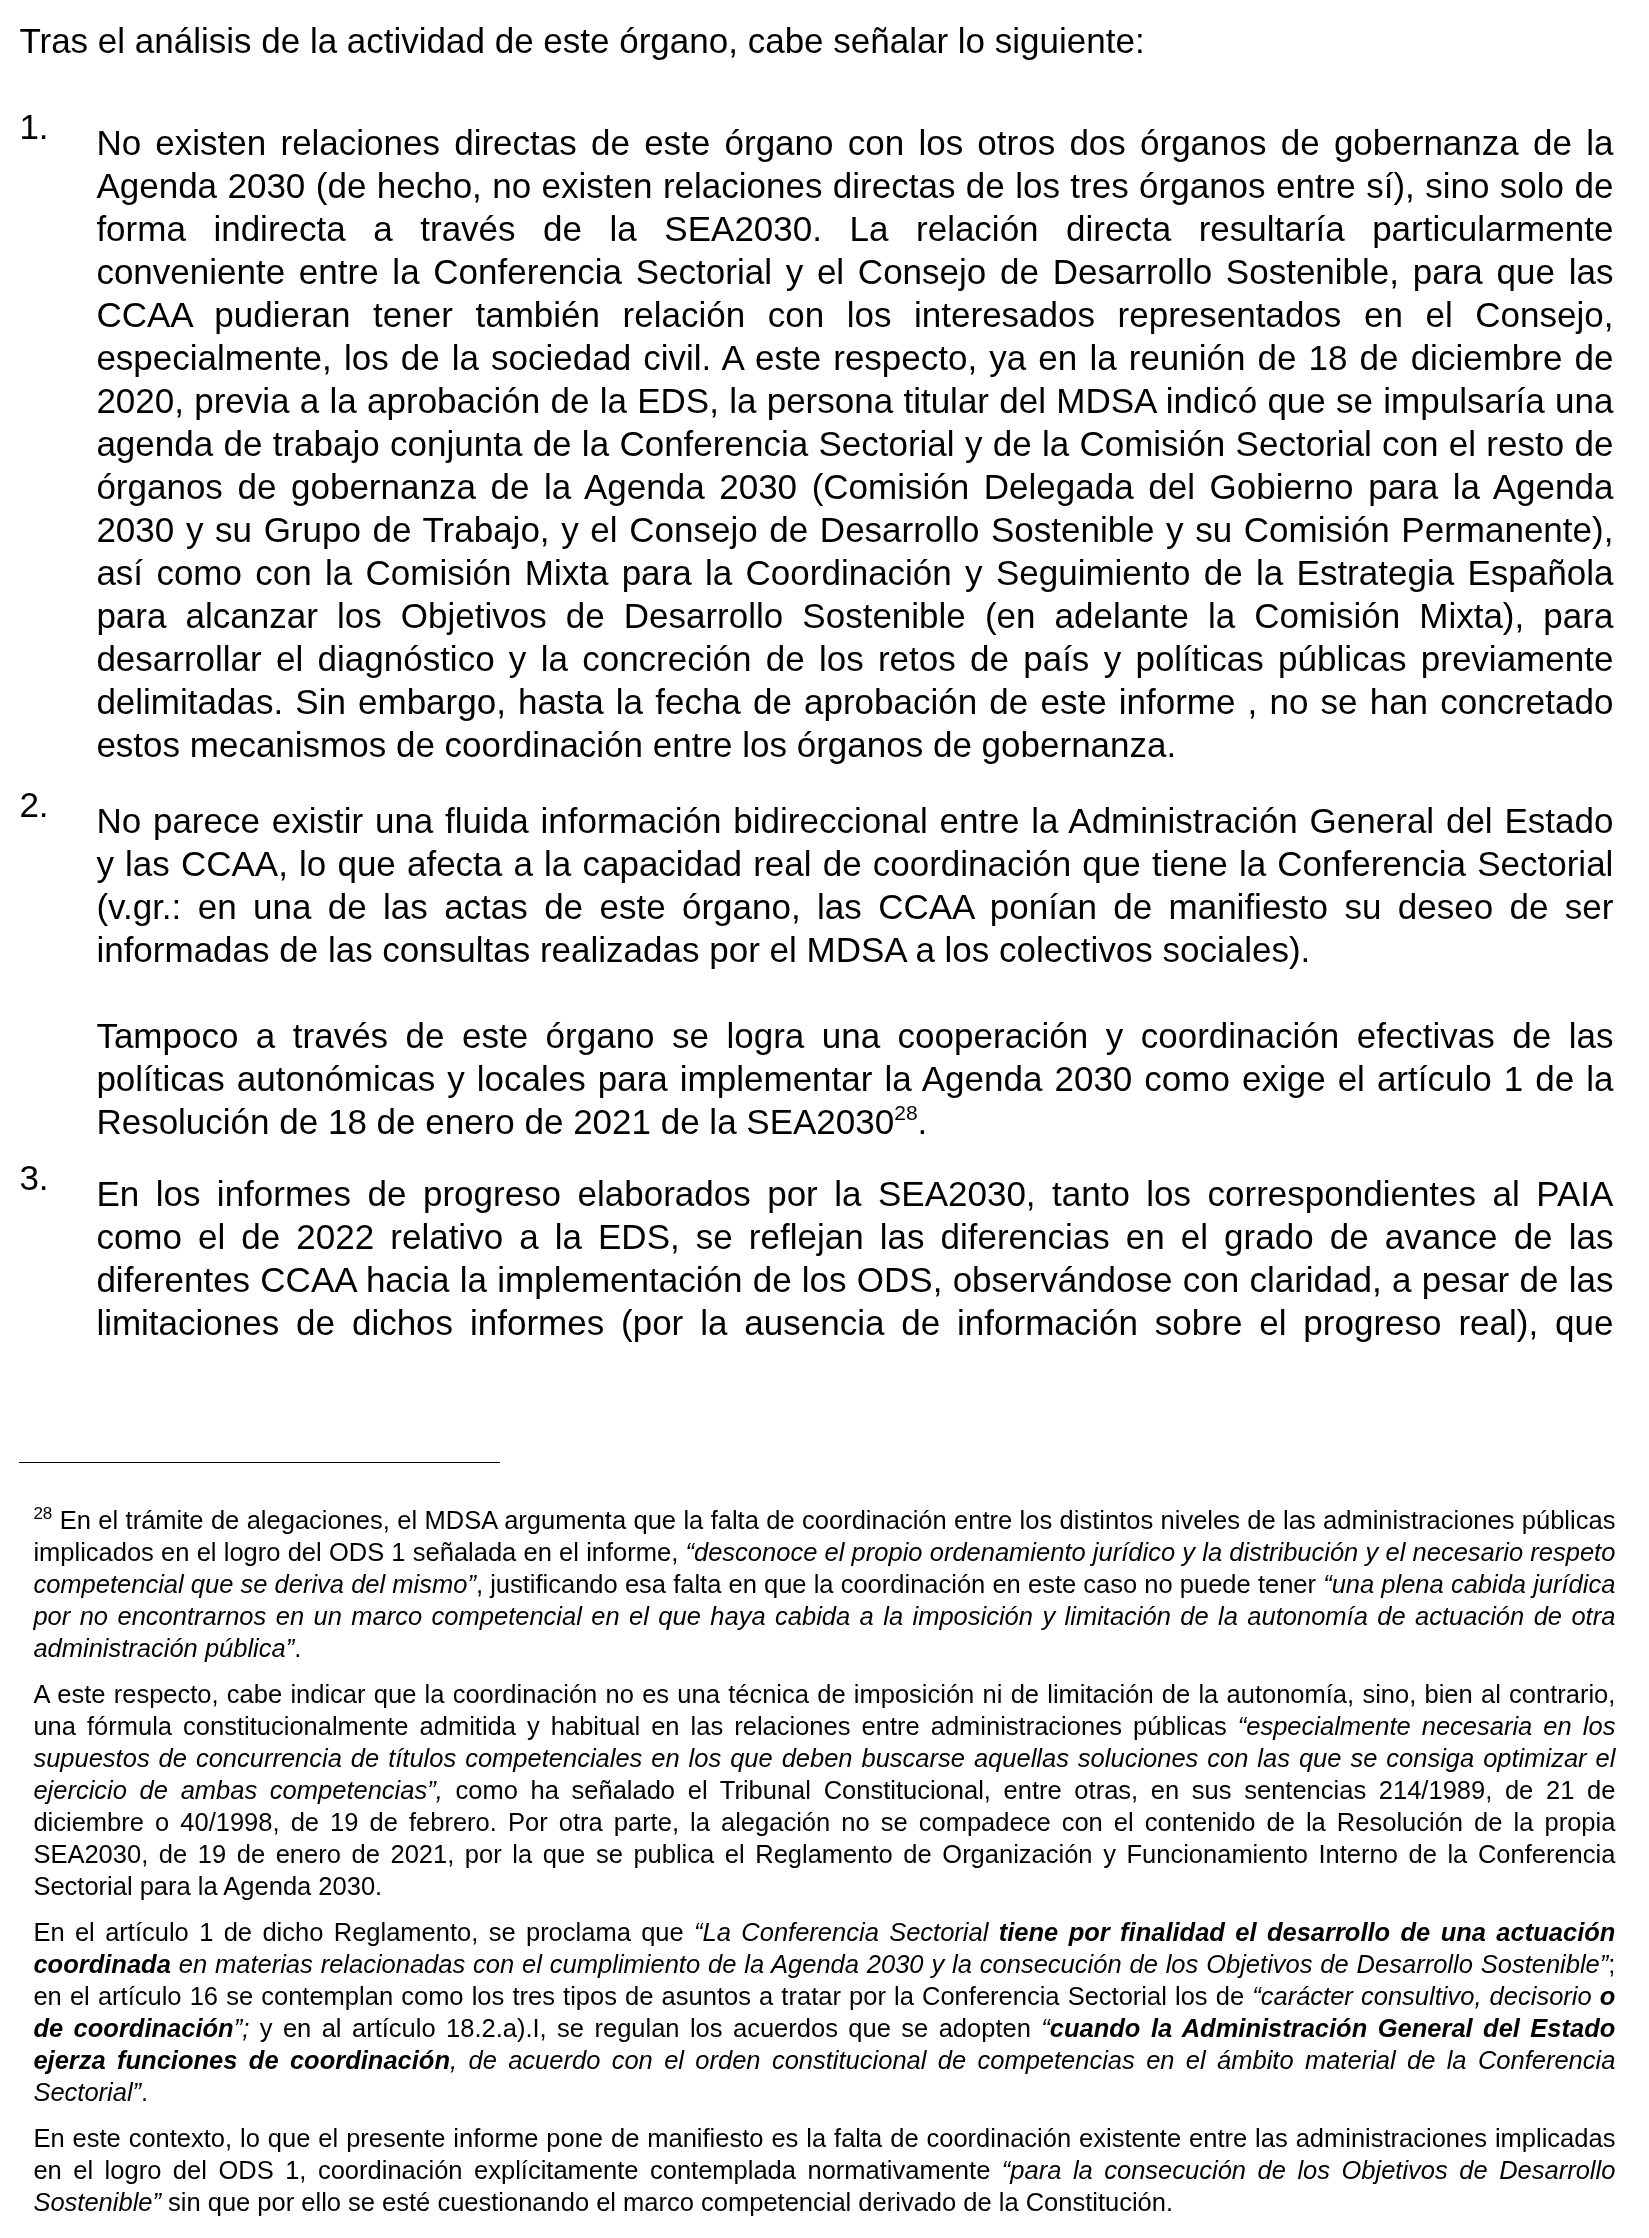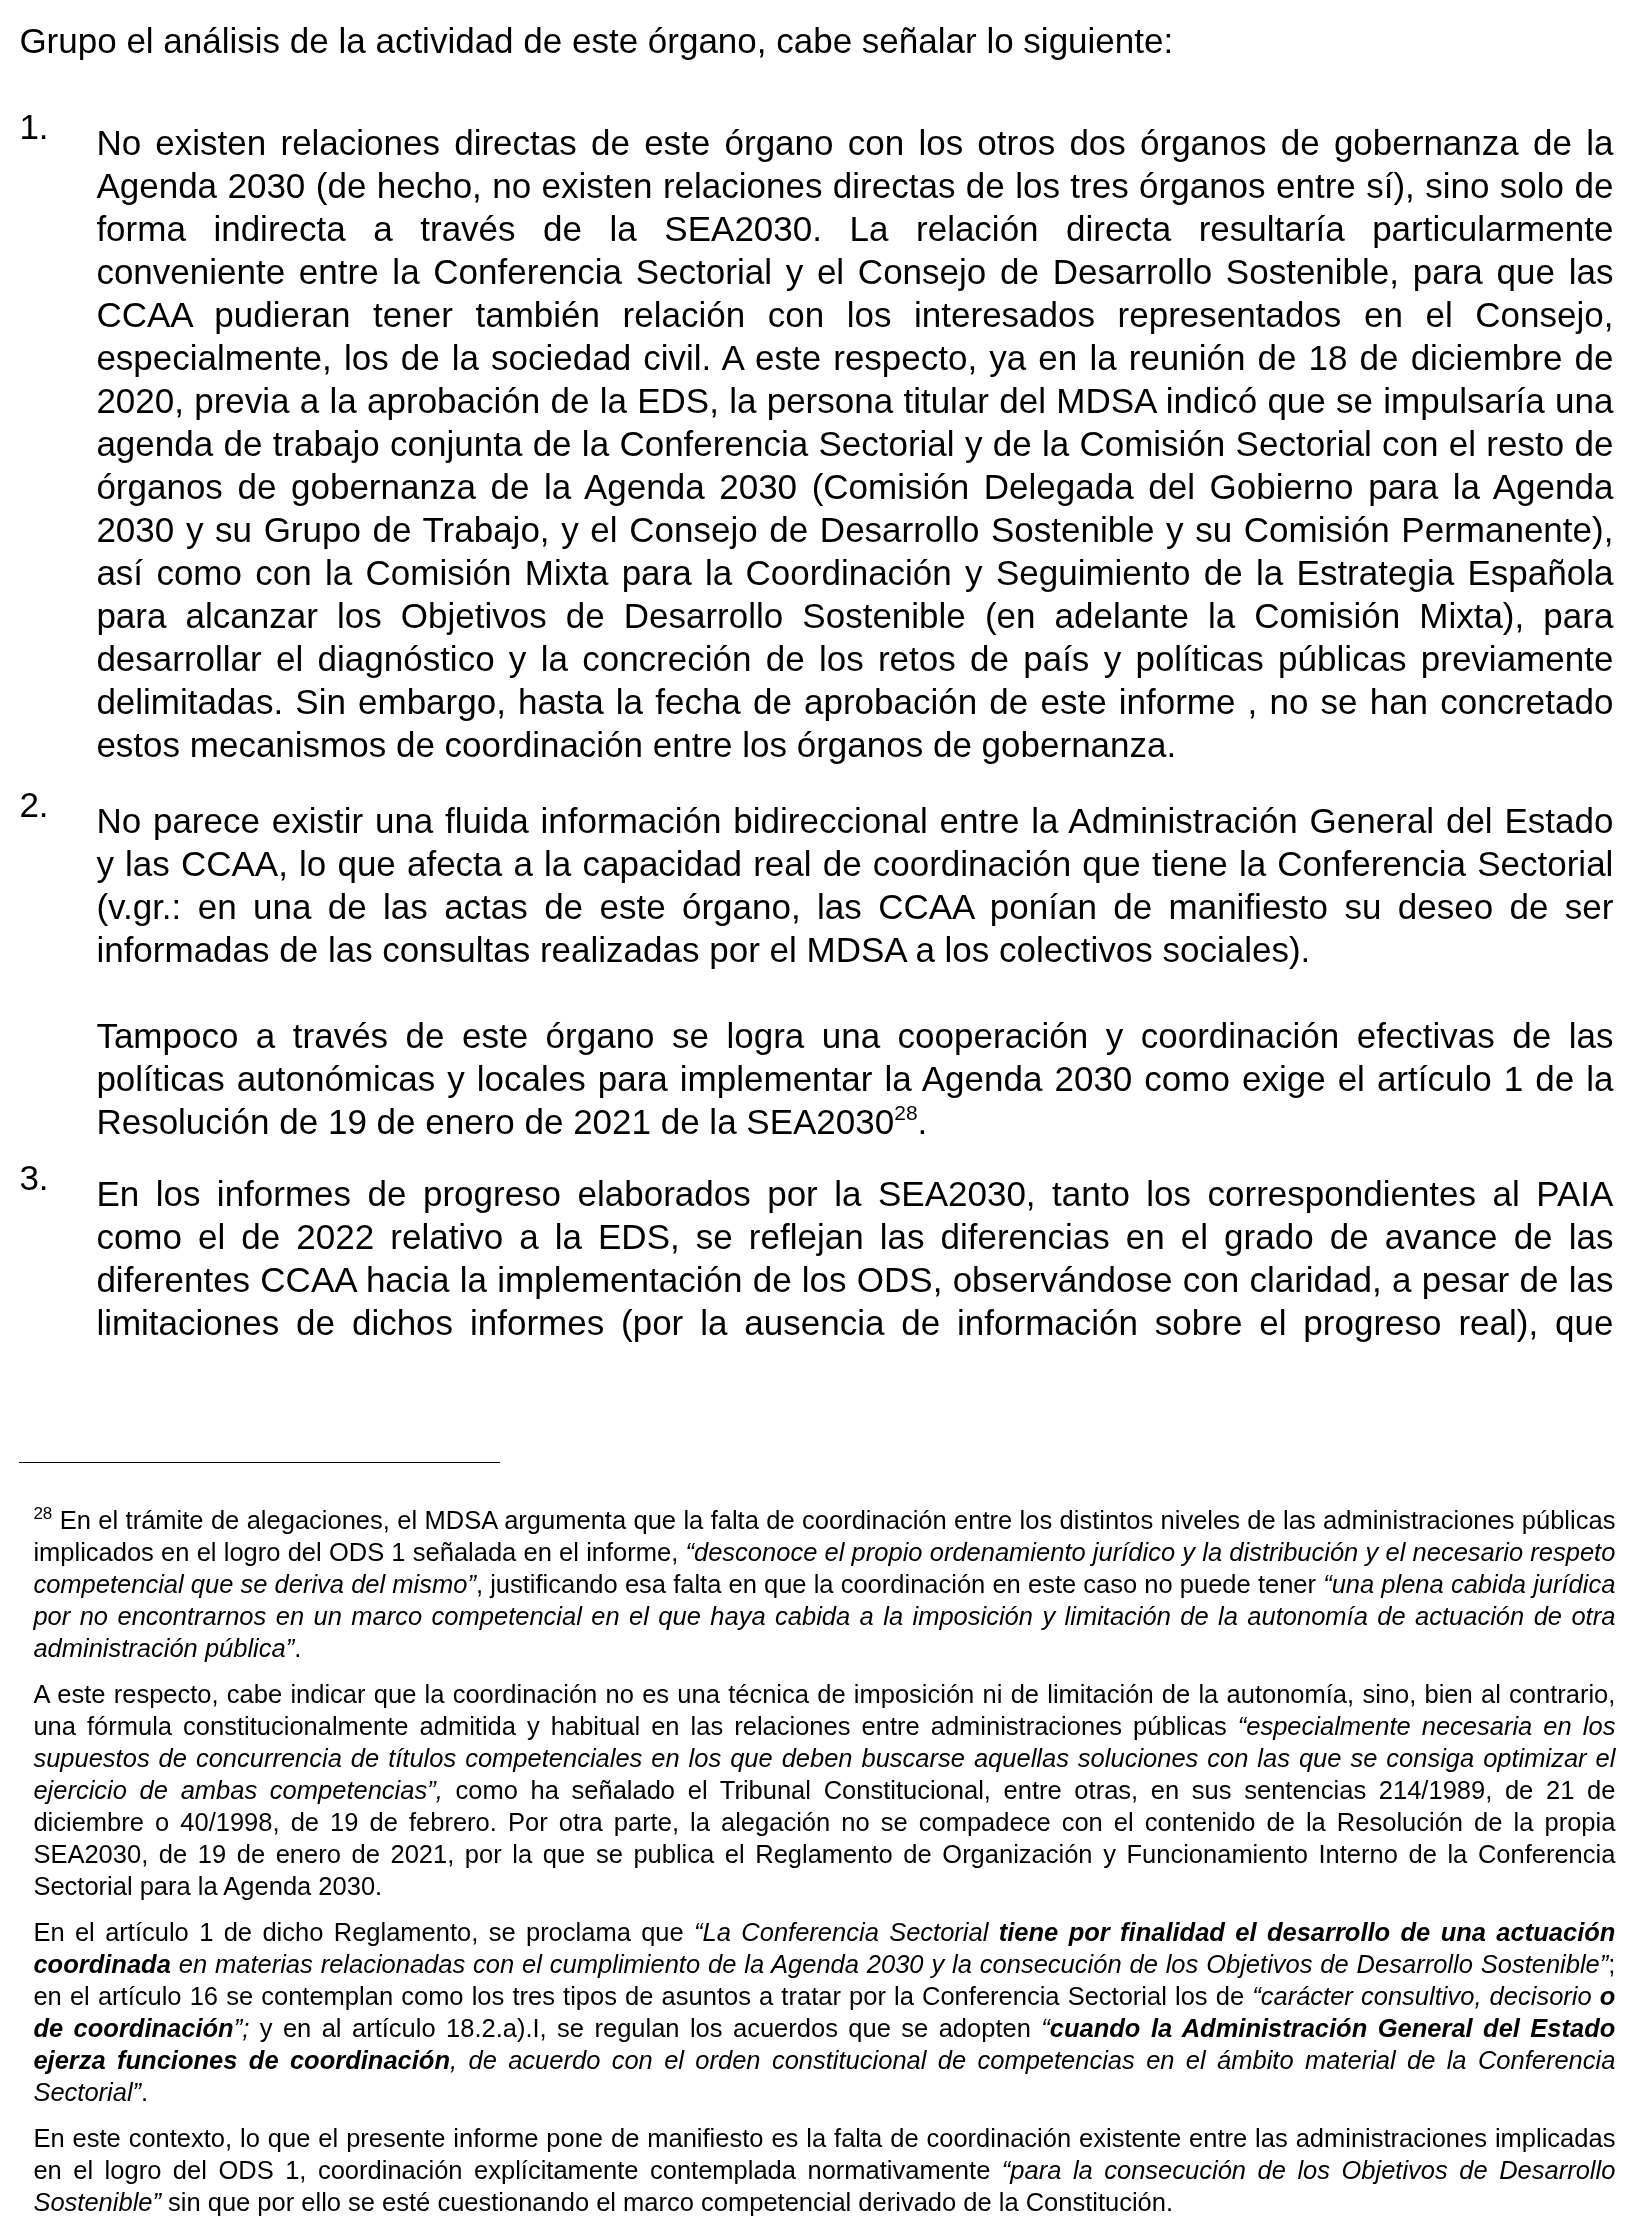--- a/index.html
+++ b/index.html
@@ -66,34 +66,34 @@
   .footnote p { margin: 14px; }
   .footnote sup.fnmark { font-size: 17px; line-height: 0; vertical-align: 9.7px; }
   .footnote i { font-style: italic; }
   .footnote b { font-weight: bold; }
 </style>
 </head>
 <body>
 
 <div class="page">
 
-  <p class="main intro" style="margin:0;">Grupo el análisis de la actividad de este órgano, cabe señalar lo siguiente:</p>
+  <p class="main intro" style="margin:0;">Tras el análisis de la actividad de este órgano, cabe señalar lo siguiente:</p>
 
   <div class="item item1">
     <span class="num">1.</span>
     <div class="body">
       <p>No existen relaciones directas de este órgano con los otros dos órganos de gobernanza de la Agenda 2030 (de hecho, no existen relaciones directas de los tres órganos entre sí), sino solo de forma indirecta a través de la SEA2030. La relación directa resultaría particularmente conveniente entre la Conferencia Sectorial y el Consejo de Desarrollo Sostenible, para que las CCAA pudieran tener también relación con los interesados representados en el Consejo, especialmente, los de la sociedad civil. A este respecto, ya en la reunión de 18 de diciembre de 2020, previa a la aprobación de la EDS, la persona titular del MDSA indicó que se impulsaría una agenda de trabajo conjunta de la Conferencia Sectorial y de la Comisión Sectorial con el resto de órganos de gobernanza de la Agenda 2030 (Comisión Delegada del Gobierno para la Agenda 2030 y su Grupo de Trabajo, y el Consejo de Desarrollo Sostenible y su Comisión Permanente), así como con la Comisión Mixta para la Coordinación y Seguimiento de la Estrategia Española para alcanzar los Objetivos de Desarrollo Sostenible (en adelante la Comisión Mixta), para desarrollar el diagnóstico y la concreción de los retos de país y políticas públicas previamente delimitadas. Sin embargo, hasta la fecha de aprobación de este informe , no se han concretado estos mecanismos de coordinación entre los órganos de gobernanza.</p>
     </div>
   </div>
 
   <div class="item item2">
     <span class="num">2.</span>
     <div class="body">
       <p>No parece existir una fluida información bidireccional entre la Administración General del Estado y las CCAA, lo que afecta a la capacidad real de coordinación que tiene la Conferencia Sectorial (v.gr.: en una de las actas de este órgano, las CCAA ponían de manifiesto su deseo de ser informadas de las consultas realizadas por el MDSA a los colectivos sociales).</p>
-      <p><span>Tampoco a través de este órgano se logra una cooperación y coordinación efectivas de las políticas autonómicas y locales para implementar la Agenda 2030 como exige el artículo 1 de la Resolución de 19 de enero de 2021 de la SEA2030</span><sup class="fnref">28</sup><span>.</span></p>
+      <p><span>Tampoco a través de este órgano se logra una cooperación y coordinación efectivas de las políticas autonómicas y locales para implementar la Agenda 2030 como exige el artículo 1 de la Resolución de 18 de enero de 2021 de la SEA2030</span><sup class="fnref">28</sup><span>.</span></p>
     </div>
   </div>
 
   <div class="item item3">
     <span class="num">3.</span>
     <div class="body">
       <p style="text-align-last: justify;">En los informes de progreso elaborados por la SEA2030, tanto los correspondientes al PAIA como el de 2022 relativo a la EDS, se reflejan las diferencias en el grado de avance de las diferentes CCAA hacia la implementación de los ODS, observándose con claridad, a pesar de las limitaciones de dichos informes (por la ausencia de información sobre el progreso real), que</p>
     </div>
   </div>
 

